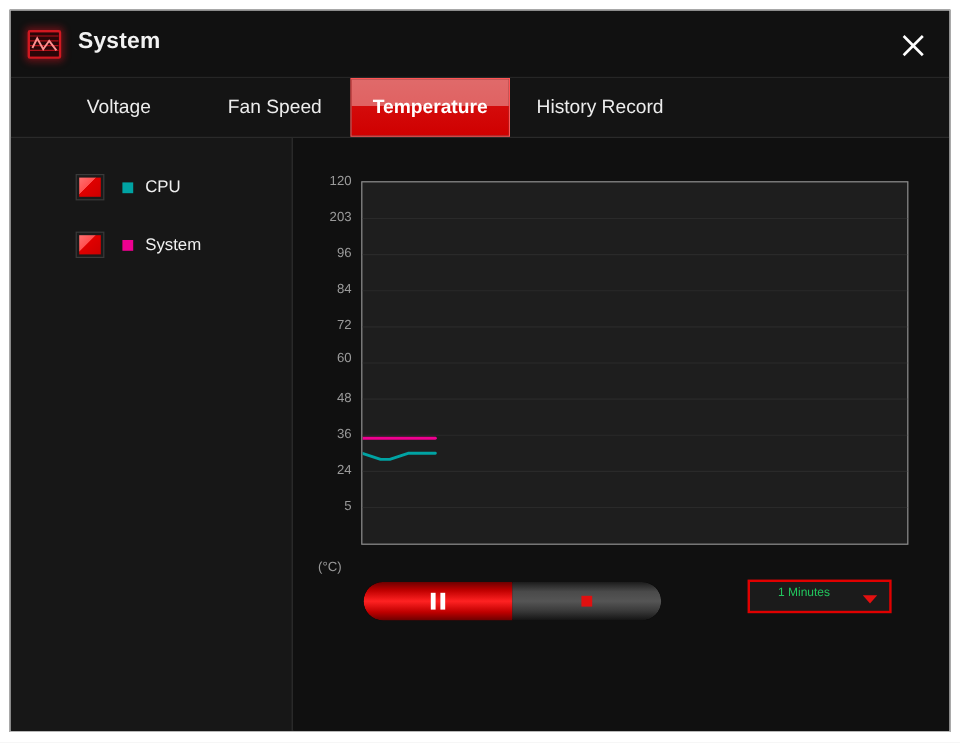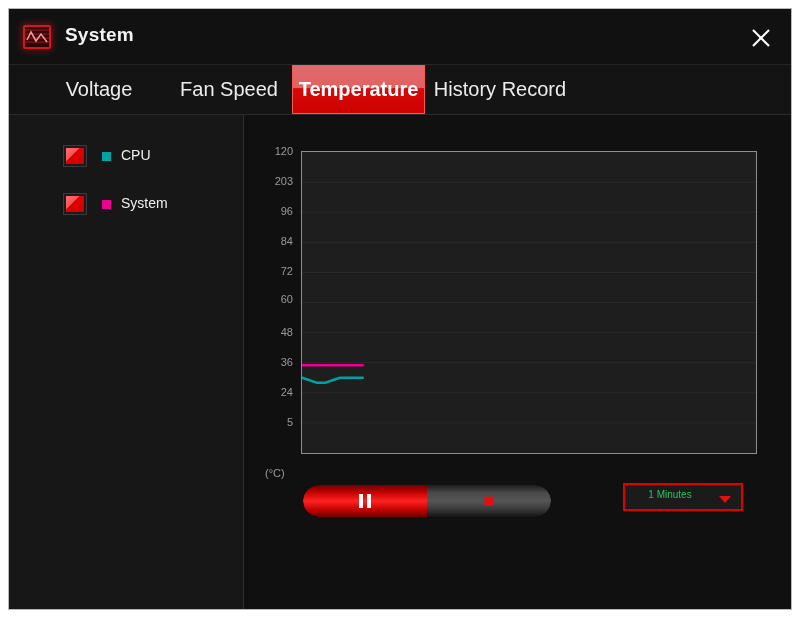--- a/index.html
+++ b/index.html
@@ -74,21 +74,21 @@
     background: #141414;
     border-bottom: 1px solid #2a2a2a;
   }
   .tab {
     position: absolute;
     top: 0;
     height: 49px;
     display: flex;
     align-items: center;
     justify-content: center;
-    font-size: 20px;
+    font-size: 16px;
     color: #ececec;
     cursor: pointer;
     box-sizing: border-box;
     white-space: nowrap;
     text-align: center;
   }
   .tab.active {
     background: linear-gradient(to bottom, #e06a6a 0%, #e06262 47%, #d40b0b 48%, #cf0000 100%);
     border: 1px solid #ff5555;
     color: #ffffff;

